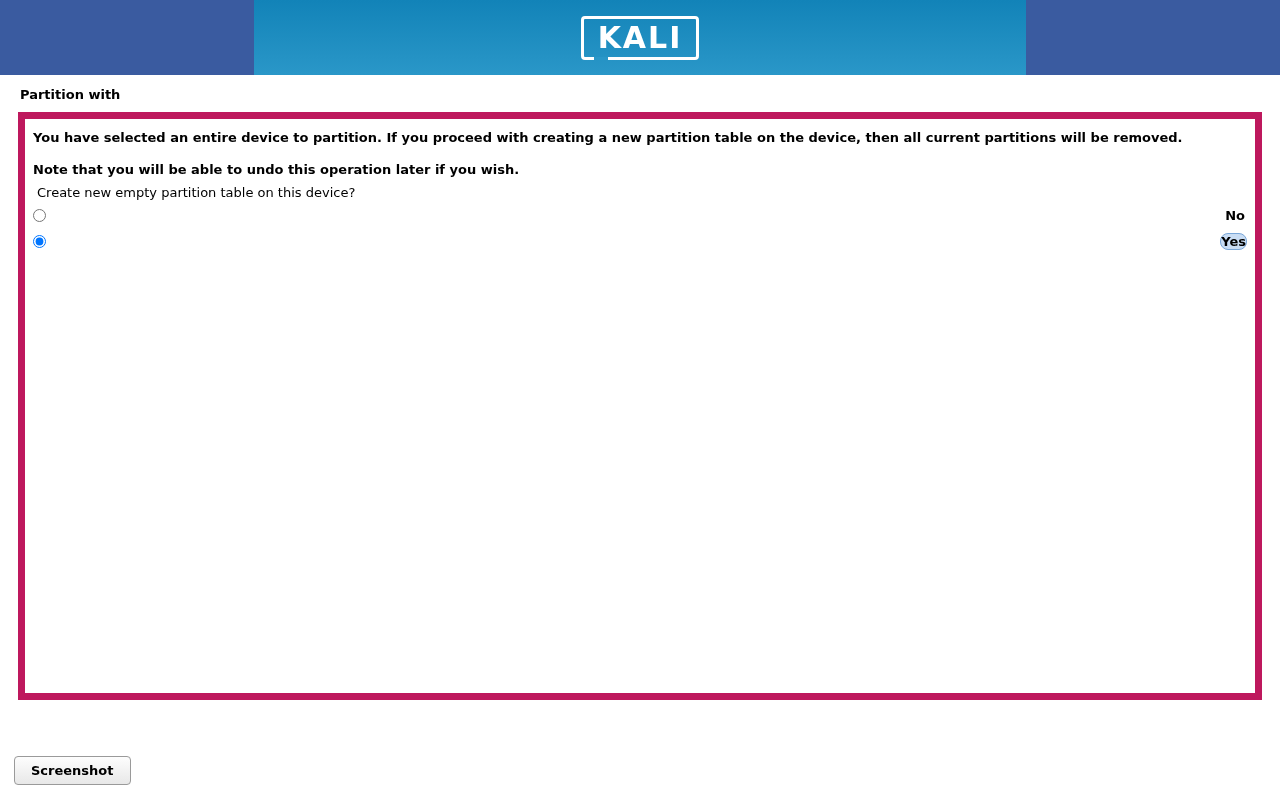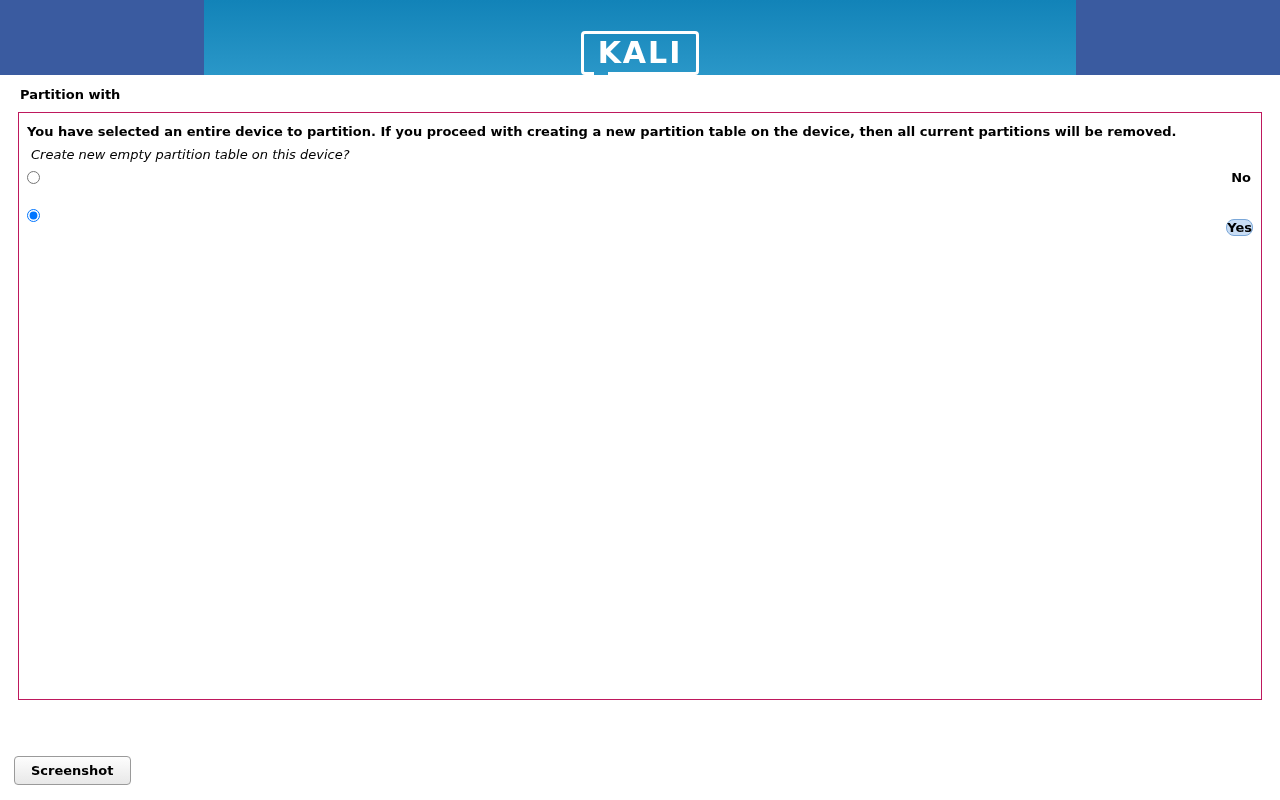--- a/index.html
+++ b/index.html
@@ -16,26 +16,26 @@
   
   .banner {
     width: 100%;
     height: 75px;
     background: #3a5ba0;
     display: flex;
     justify-content: center;
     align-items: stretch;
   }
   .banner-center {
-    width: 872px;
+    width: 772px;
     height: 100%;
     background: linear-gradient(to bottom, #1283b8 0%, #2a97c8 100%);
     display: flex;
     justify-content: center;
-    align-items: flex-end;
+    align-items: center;
   }
   .kali-logo {
     border: 3px solid #fff;
     border-radius: 4px;
     padding: 4px 14px 4px 14px;
     color: #fff;
     font-weight: 700;
     font-size: 30px;
     letter-spacing: 2px;
     line-height: 1;
@@ -55,54 +55,52 @@
   .page {
     padding: 12px 18px 0 18px;
   }
   .page-title {
     font-weight: bold;
     font-size: 13px;
     margin: 0 0 10px 2px;
   }
 
   .content-box {
-    border: 1px solid #be185d;
+    border: 7px solid #be185d;
     height: 588px;
     padding: 10px 8px;
     overflow: auto;
   }
 
   .warn1, .warn2 {
     font-weight: bold;
     margin: 0 0 14px 0;
     line-height: 1.4;
   }
   .question {
-    font-style: italic;
     margin: -8px 0 8px 4px;
   }
 
   .radio-row {
     display: flex;
     align-items: center;
     gap: 6px;
     margin: 4px 0 10px 0;
     font-weight: bold;
     justify-content: space-between;
   }
   .radio-row input[type=radio]{
     margin:0;
     width:13px; height:13px;
   }
   .radio-row.selected label{
     background:#c9ddf4;
     border:1px solid #7aa7d8;
     border-radius:8px;
     padding:0 0;
-    margin-top:24px;
   }
   .radio-row label{
     padding:0 2px;
   }
 
   
   .footer {
     position: absolute;
     left: 0; right: 0;
     top: 756px;
@@ -134,20 +132,21 @@
   <div class="banner-center">
     <div class="kali-logo">KALI</div>
   </div>
 </div>
 
 <div class="page">
   <div class="page-title">Partition with</div>
 
   <div class="content-box">
     <p class="warn1">You have selected an entire device to partition. If you proceed with creating a new partition table on the device, then all current partitions will be removed.</p>
+    <p class="warn2">Note that you will be able to undo this operation later if you wish.</p>
     <div class="question">Create new empty partition table on this device?</div>
 
     <div class="radio-row">
       <input type="radio" name="pt" id="opt-no" style="">
       <label for="opt-no">No</label>
     </div>
 
     <div class="radio-row selected">
       <input type="radio" name="pt" id="opt-yes" checked="" style="">
       <label for="opt-yes">Yes</label>

